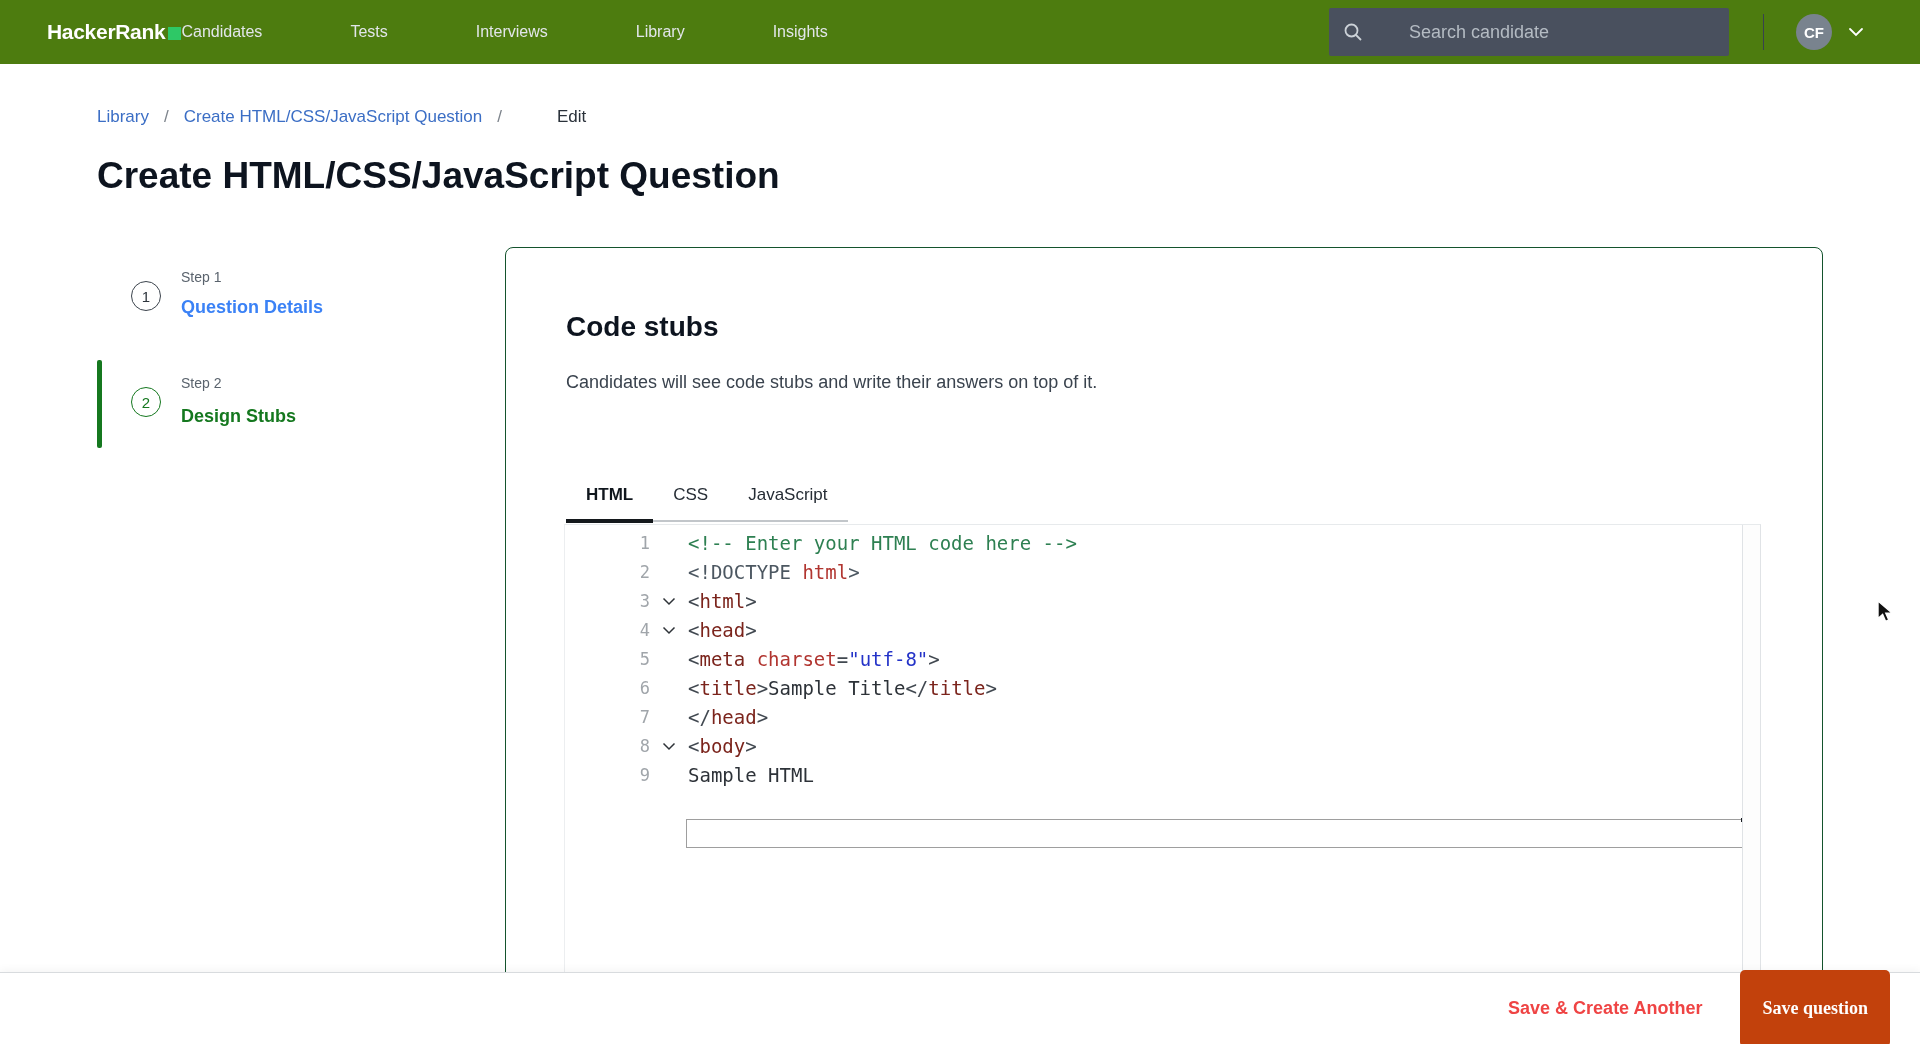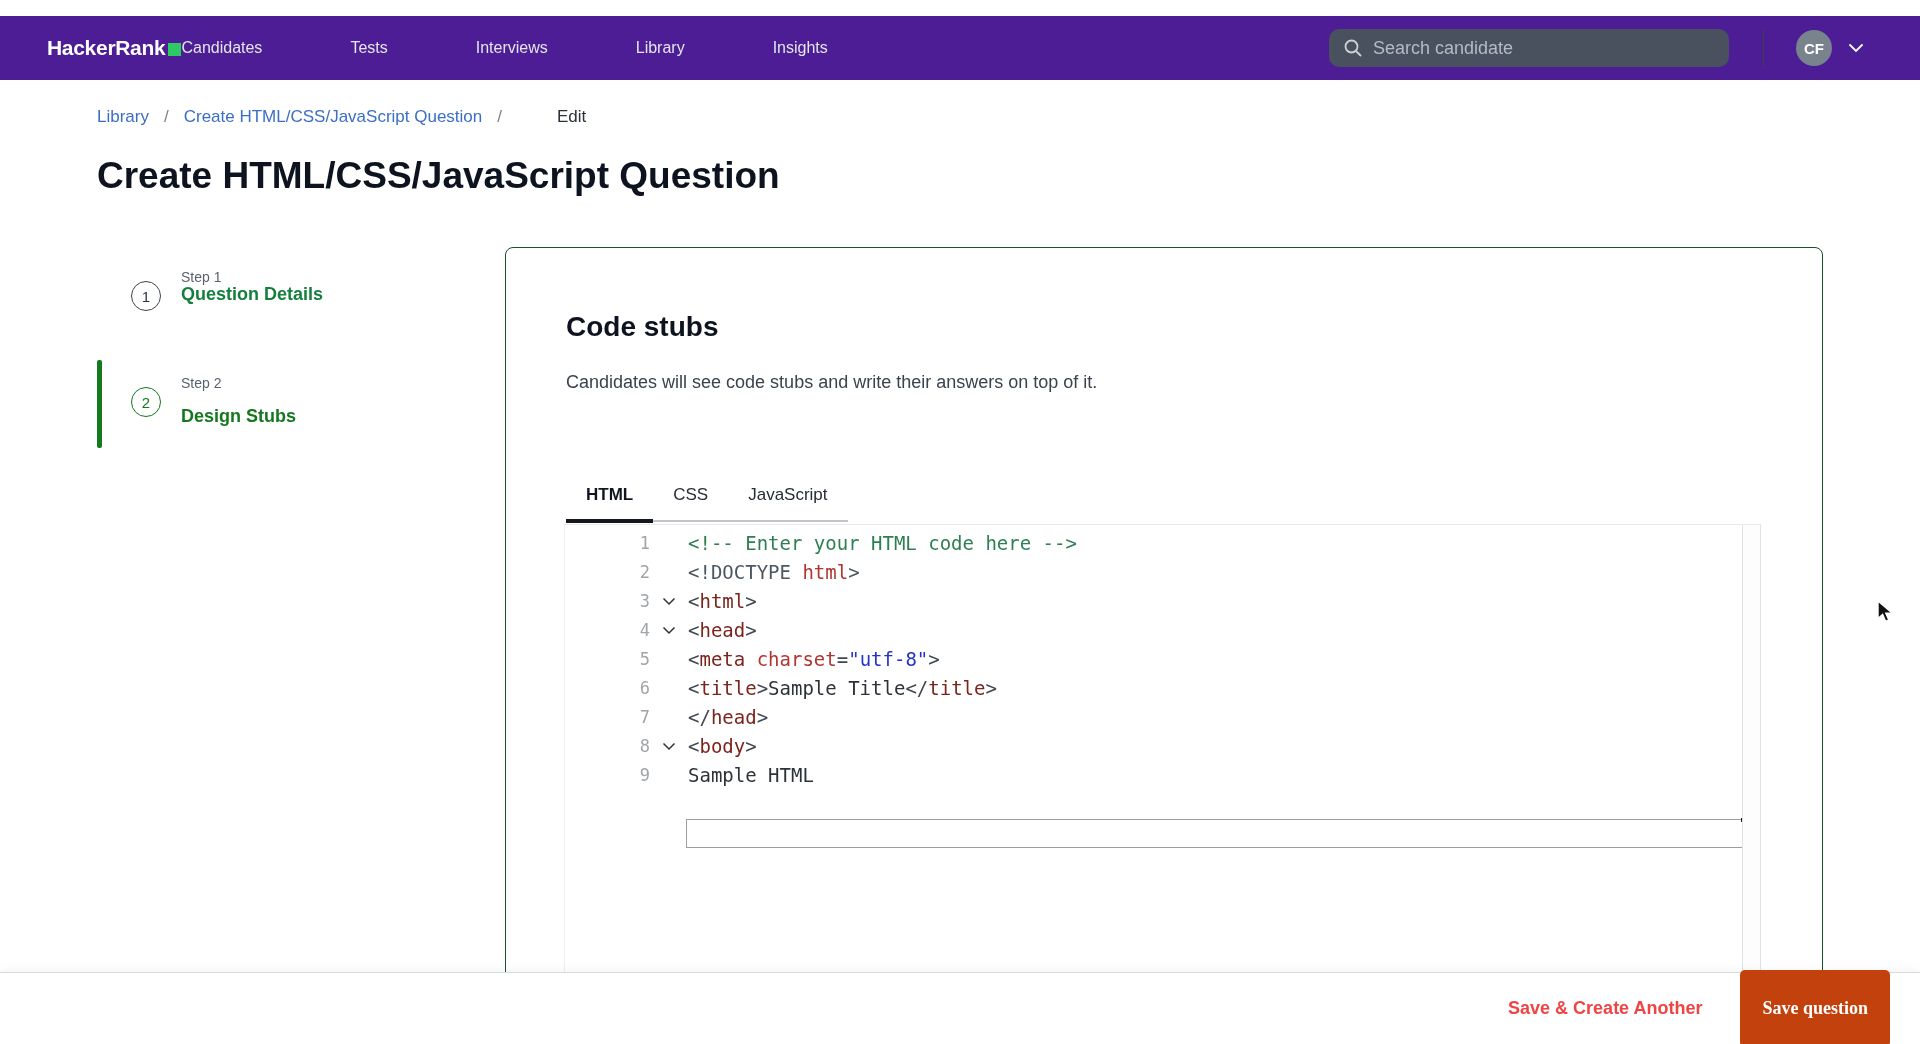--- a/index.html
+++ b/index.html
@@ -1,30 +1,30 @@
 <!DOCTYPE html>
 <html><head>
 <meta charset="utf-8">
 <style>
   * { margin:0; padding:0; box-sizing:border-box; }
   html,body { width:1920px; height:1044px; overflow:hidden; background:#fff;
               font-family:"Liberation Sans", sans-serif; }
   .screen { position:relative; width:1920px; height:1044px; background:#fff; }
 
   
-  .nav { position:absolute; left:0; top:16px; width:1920px; height:64px;
-         background:#4c1d95; display:flex; align-items:center; padding:0 56px 0 47px;text-align:right; }
+  .nav { position:absolute; left:0; top:0; width:1920px; height:64px;
+         background:#4d7c0f; display:flex; align-items:center; padding:0 56px 0 47px;text-align:right; }
   .brand { display:flex; align-items:center; cursor:pointer; }
   .brand-text { color:#fff; font-weight:bold; font-size:21px; letter-spacing:-0.3px; }
   .brand-block { width:13px; height:13px; background:#2ec866; margin-left:3px; margin-top:3px; display:inline-block; }
   .nav-links { display:flex; gap:88px; }
   .nav-link { color:#e2e6ea; font-size:16px; text-decoration:none; cursor:pointer; }
   .nav-right { margin-left:auto; display:flex; align-items:center; }
-  .searchbox { width:400px; height:38px; background:#49505e; border-radius:10px;
-               display:flex; align-items:center; padding:0 14px; cursor:text; }
+  .searchbox { width:400px; height:48px; background:#49505e; border-radius:2px;
+               display:flex; align-items:center; padding:0 14px; cursor:text;gap:36px; }
   .searchbox svg { flex:0 0 auto; }
   .search-ph { color:#b4bbc3; font-size:18px; margin-left:10px; }
   .nav-divider { width:1px; height:36px; background:#39414e; margin:0 32px 0 34px; }
   .avatar { width:36px; height:36px; border-radius:50%; background:#79838e; color:#fff;
             font-size:15px; font-weight:bold; display:flex; align-items:center; justify-content:center; cursor:pointer; }
   .nav-chevron { margin-left:16px; cursor:pointer; display:flex; }
 
   
   .breadcrumb { position:absolute; left:97px; top:107px; font-size:17px; display:flex; align-items:center; }
   .crumb-link { color:#3b6ec5; text-decoration:none; cursor:pointer; }
@@ -33,21 +33,21 @@
   .page-title { position:absolute; left:97px; top:155px; font-size:37px; font-weight:bold; color:#0d141f; }
 
   
   .step-bar { position:absolute; left:97px; top:360px; width:4.5px; height:88px; background:#15781f; border-radius:2px; }
   .step-circle { position:absolute; width:30px; height:30px; border-radius:50%; background:#fff;
                  display:flex; align-items:center; justify-content:center; font-size:15px; }
   .circle-1 { left:131px; top:281px; border:1.5px solid #3c444d; color:#2e353d; }
   .circle-2 { left:131px; top:387px; border:1.5px solid #15781f; color:#15781f; }
   .step-label { position:absolute; left:181px; font-size:14px; color:#5a636d; }
   .step-title { position:absolute; left:181px; font-size:18px; font-weight:600; }
-  .sl-1 { top:269px; } .st-1 { top:284px; color:#15803d; }
+  .sl-1 { top:269px; } .st-1 { top:297px; color:#3b82f6; }
   .sl-2 { top:375px; } .st-2 { top:406px; color:#15781f; }
   .step-hit { position:absolute; left:97px; width:260px; height:70px; cursor:pointer; }
   .hit-1 { top:265px; } .hit-2 { top:371px; }
 
   
   .card { position:absolute; left:505px; top:247px; width:1318px; height:763px;
           background:#fff; border:1px solid #14532d; border-radius:8px; }
   .card h2 { position:absolute; left:60px; top:63px; font-size:28px; font-weight:bold; color:#0d141f; }
   .card .desc { position:absolute; left:60px; top:124px; font-size:18px; color:#3a434e; }
 

